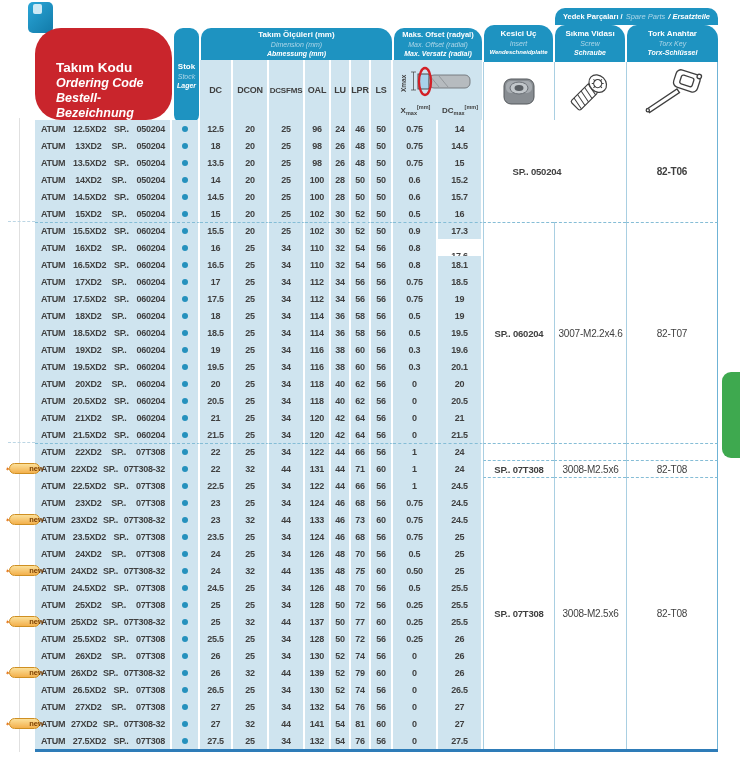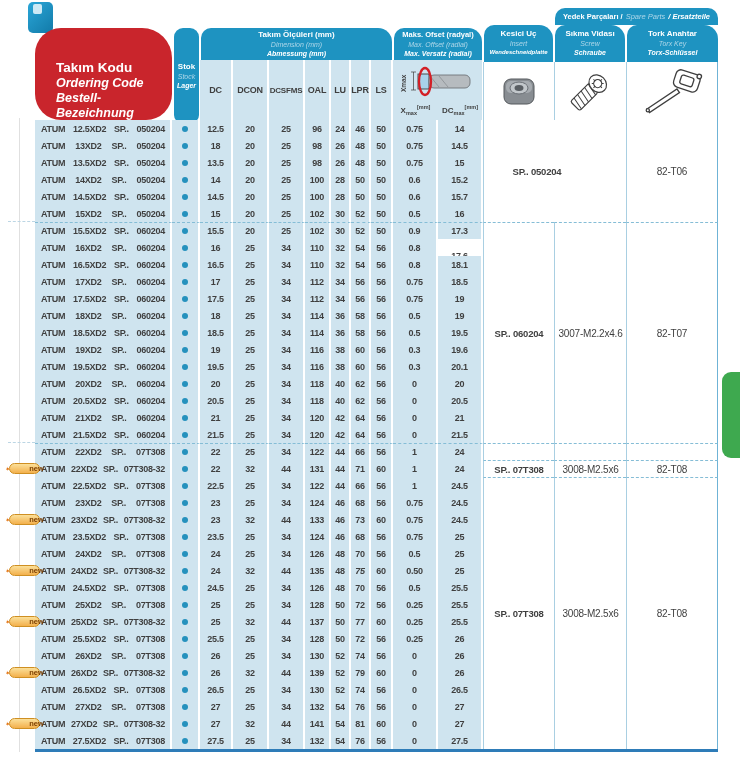--- a/index.html
+++ b/index.html
@@ -271,21 +271,21 @@
       <div class="lc" style="grid-area: 6 / 3;">15</div>
       <div class="lc" style="grid-area: 6 / 4;">20</div>
       <div class="lc" style="grid-area: 6 / 5;">25</div>
       <div class="lc" style="grid-area: 6 / 6;">102</div>
       <div class="lc" style="grid-area: 6 / 7;">30</div>
       <div class="lc" style="grid-area: 6 / 8;">52</div>
       <div class="lc" style="grid-area: 6 / 9;">50</div>
       <div class="lc" style="grid-area: 6 / 10;">0.5</div>
       <div class="lc" style="grid-area: 6 / 11;">16</div>
       <div class="rc ins" style="grid-area: 1 / 12 / span 6; padding-left: 36px;">SP.. 050204</div>
-      <div class="rc trx last" style="grid-area: 1 / 14 / span 6;">82-T06</div>
+      <div class="rc trx last" style="grid-area: 1 / 14 / span 6; font-weight: bold;">82-T06</div>
       <div class="lc code dtop" style="grid-area: 7 / 1;">
         <span>ATUM</span>
         <span>15.5XD2</span>
         <span>SP..</span>
         <span>060204</span>
       </div>
       <div class="lc dtop" style="grid-area: 7 / 2;">
         <span class="dot"></span>
       </div>
       <div class="lc dtop" style="grid-area: 7 / 3;">15.5</div>

